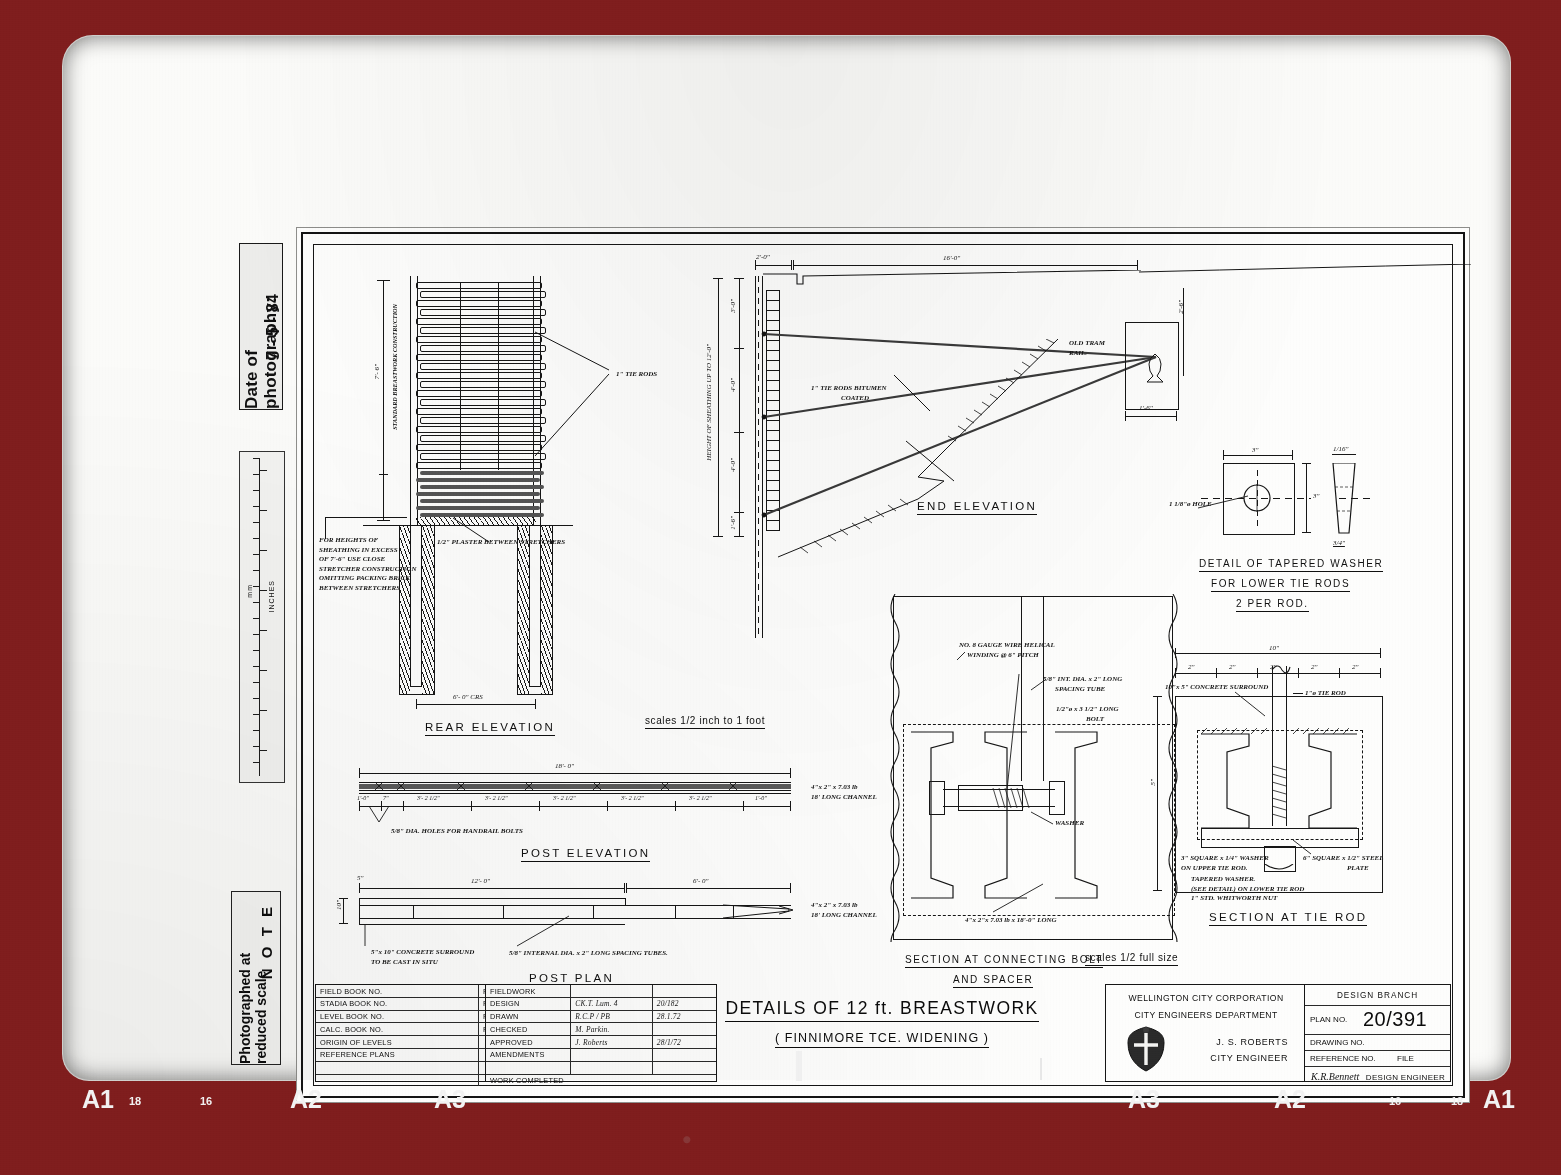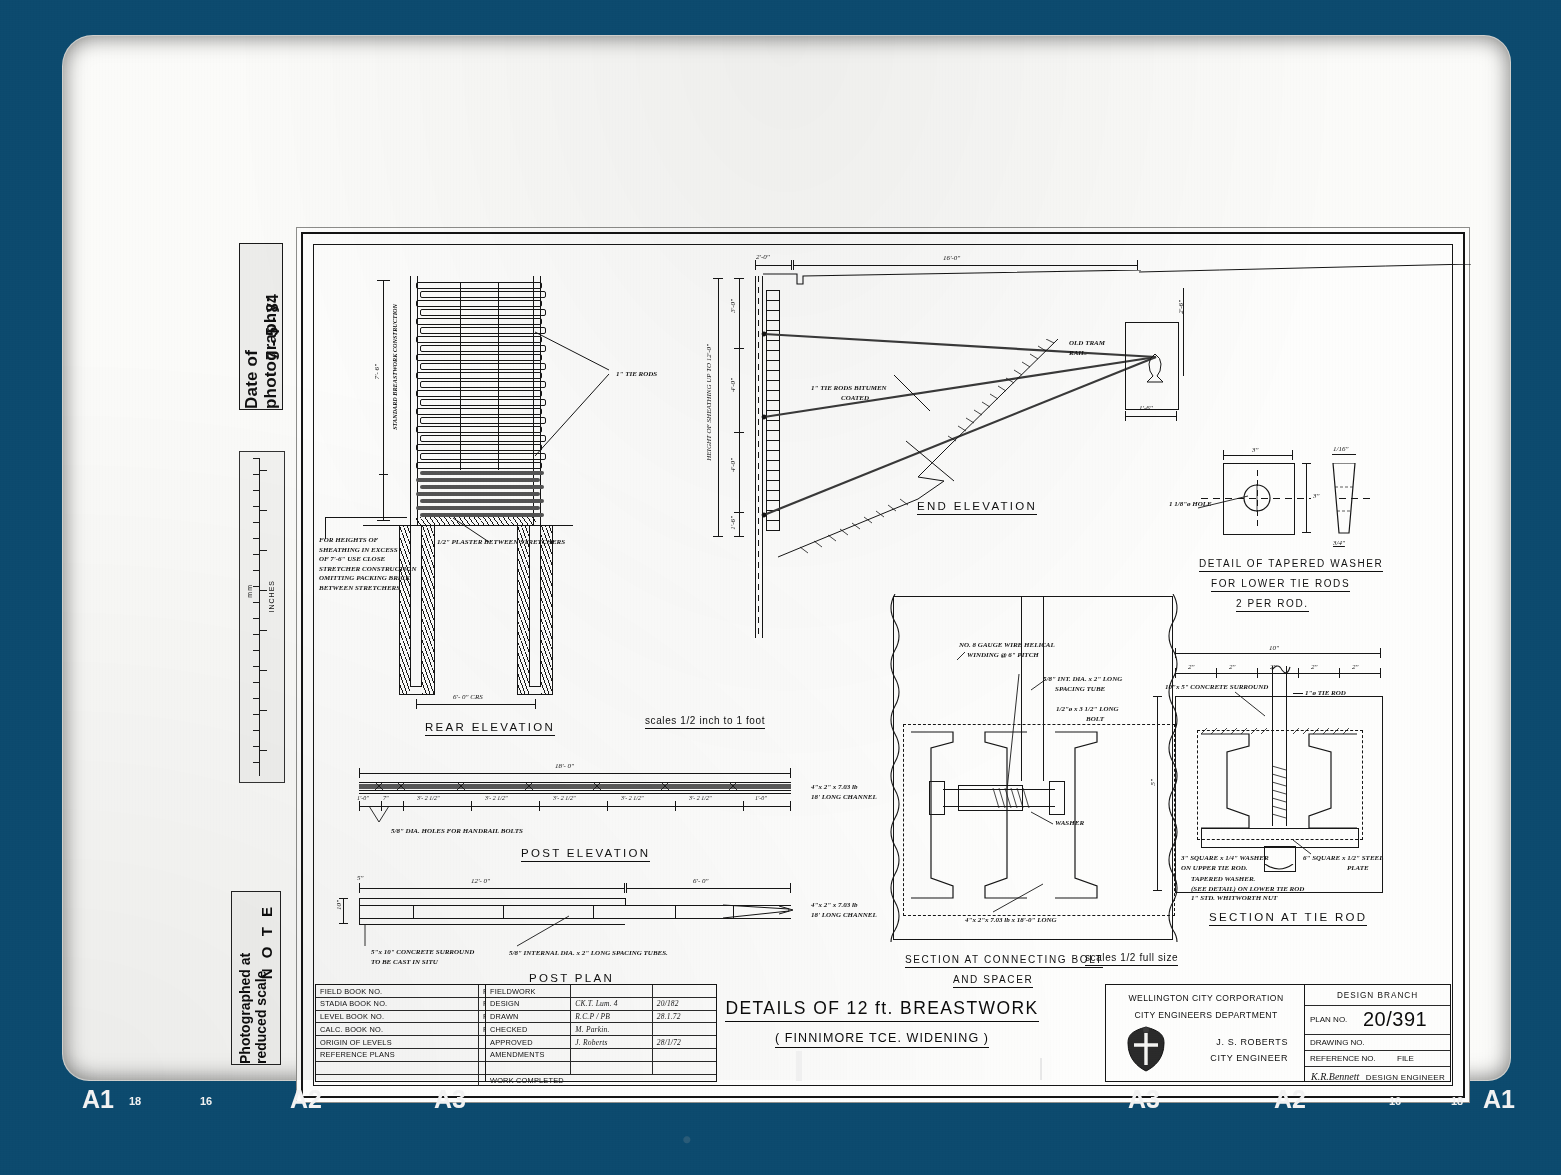--- a/index.html
+++ b/index.html
@@ -1,21 +1,21 @@
 <!DOCTYPE html>
 <html><head>
 <meta charset="utf-8">
 <title>Plan 20/391 — Details of 12ft Breastwork</title>
 <style>
   html,body{margin:0;padding:0;background:#0a0a0a;}
   body{width:1561px;height:1175px;position:relative;overflow:hidden;
        font-family:"Liberation Sans",sans-serif;}
 
   
-  #film{position:absolute;inset:0;background:#0c4a6e;}
+  #film{position:absolute;inset:0;background:#7f1d1d;}
   #film:before{content:"";position:absolute;inset:0;
     background:
       radial-gradient(circle at 18% 12%, rgba(120,120,120,.22) 0 2px, transparent 3px),
       radial-gradient(circle at 62% 4%, rgba(140,140,140,.18) 0 2px, transparent 3px),
       radial-gradient(circle at 88% 71%, rgba(130,130,130,.15) 0 2px, transparent 3px),
       radial-gradient(circle at 8% 63%, rgba(120,120,120,.16) 0 2px, transparent 3px),
       radial-gradient(circle at 44% 97%, rgba(160,160,160,.2) 0 3px, transparent 4px);
   }
 
   

